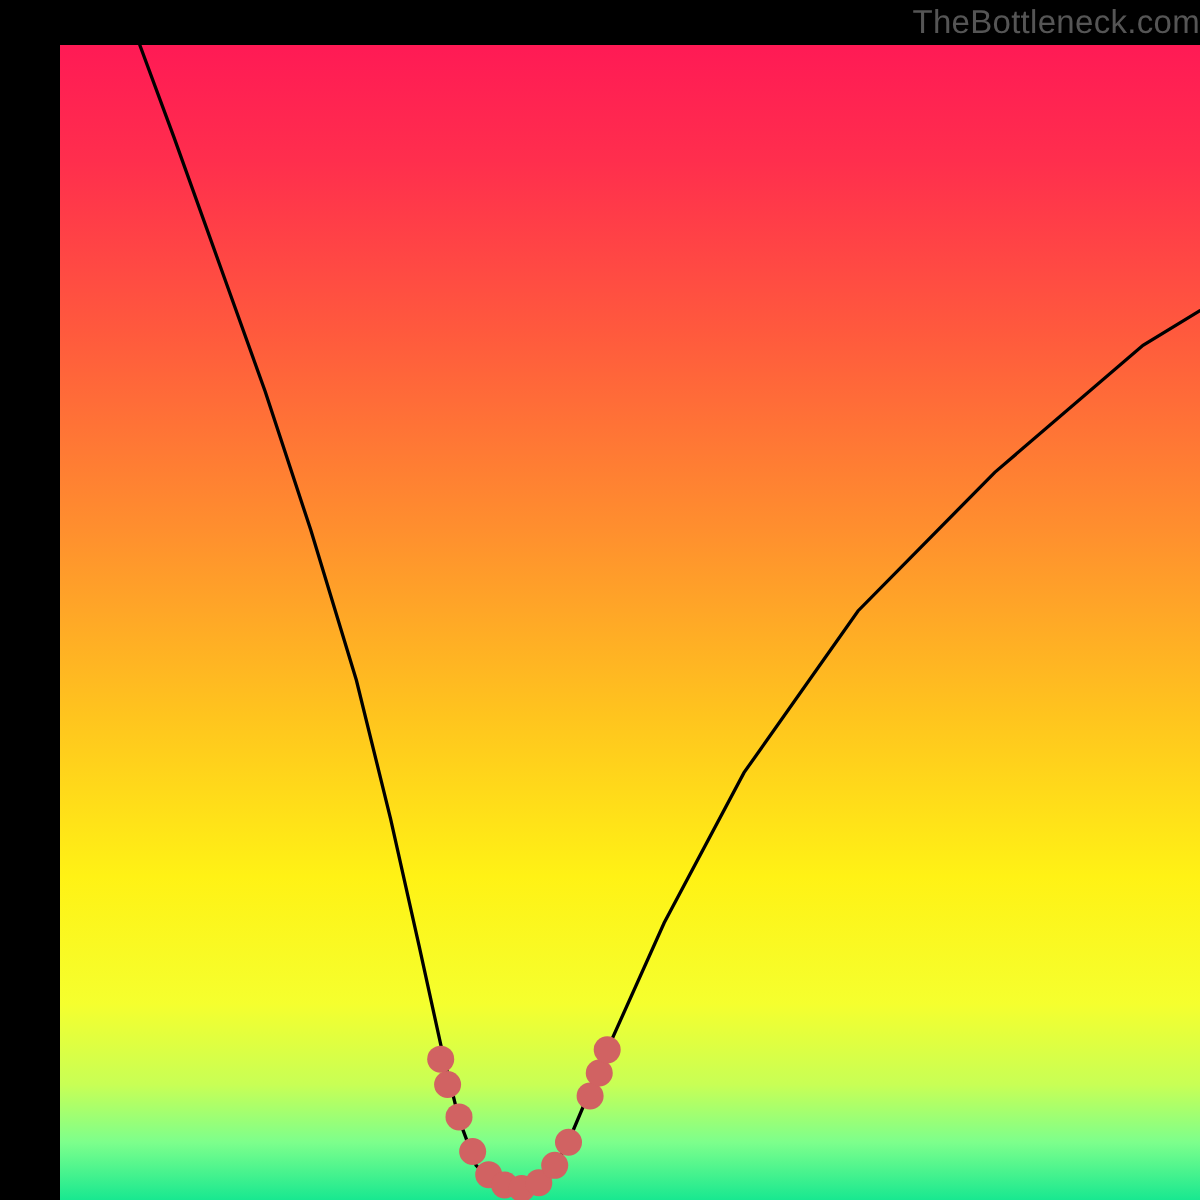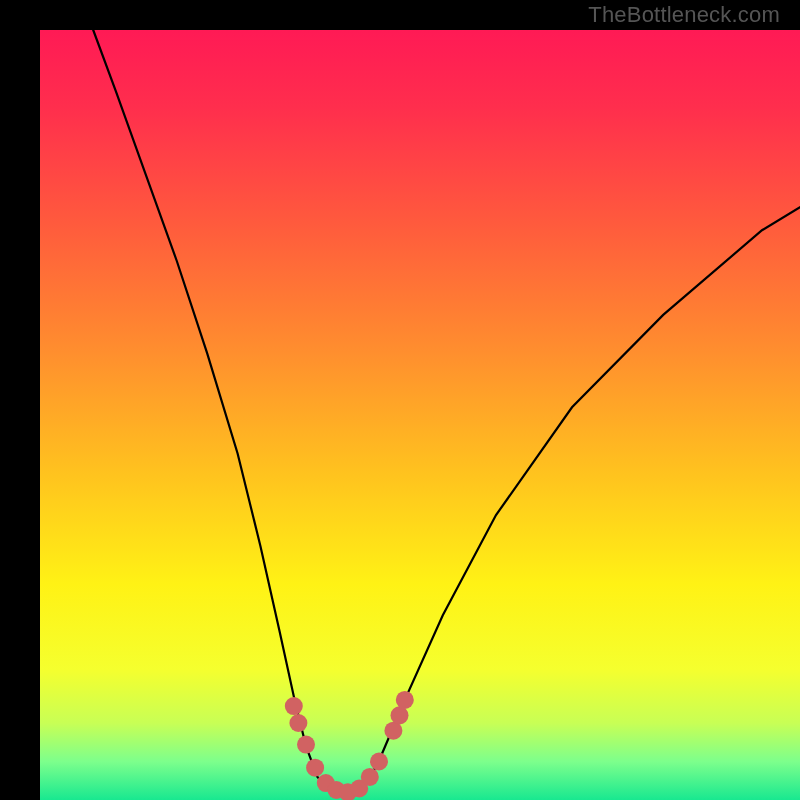--- a/index.html
+++ b/index.html
@@ -14,21 +14,21 @@
   .figure-wrap {
     position: absolute;
     left: 0;
     top: 0;
     width: 800px;
     height: 800px;
   }
   .watermark {
     position: absolute;
     top: 2px;
-    right: 20px;
+    right: 0;
     color: #555;
     font-size: 22px;
     font-weight: 400;
     letter-spacing: 0.2px;
     user-select: none;
   }
   svg {
     position: absolute;
     left: 0;
     top: 0;

